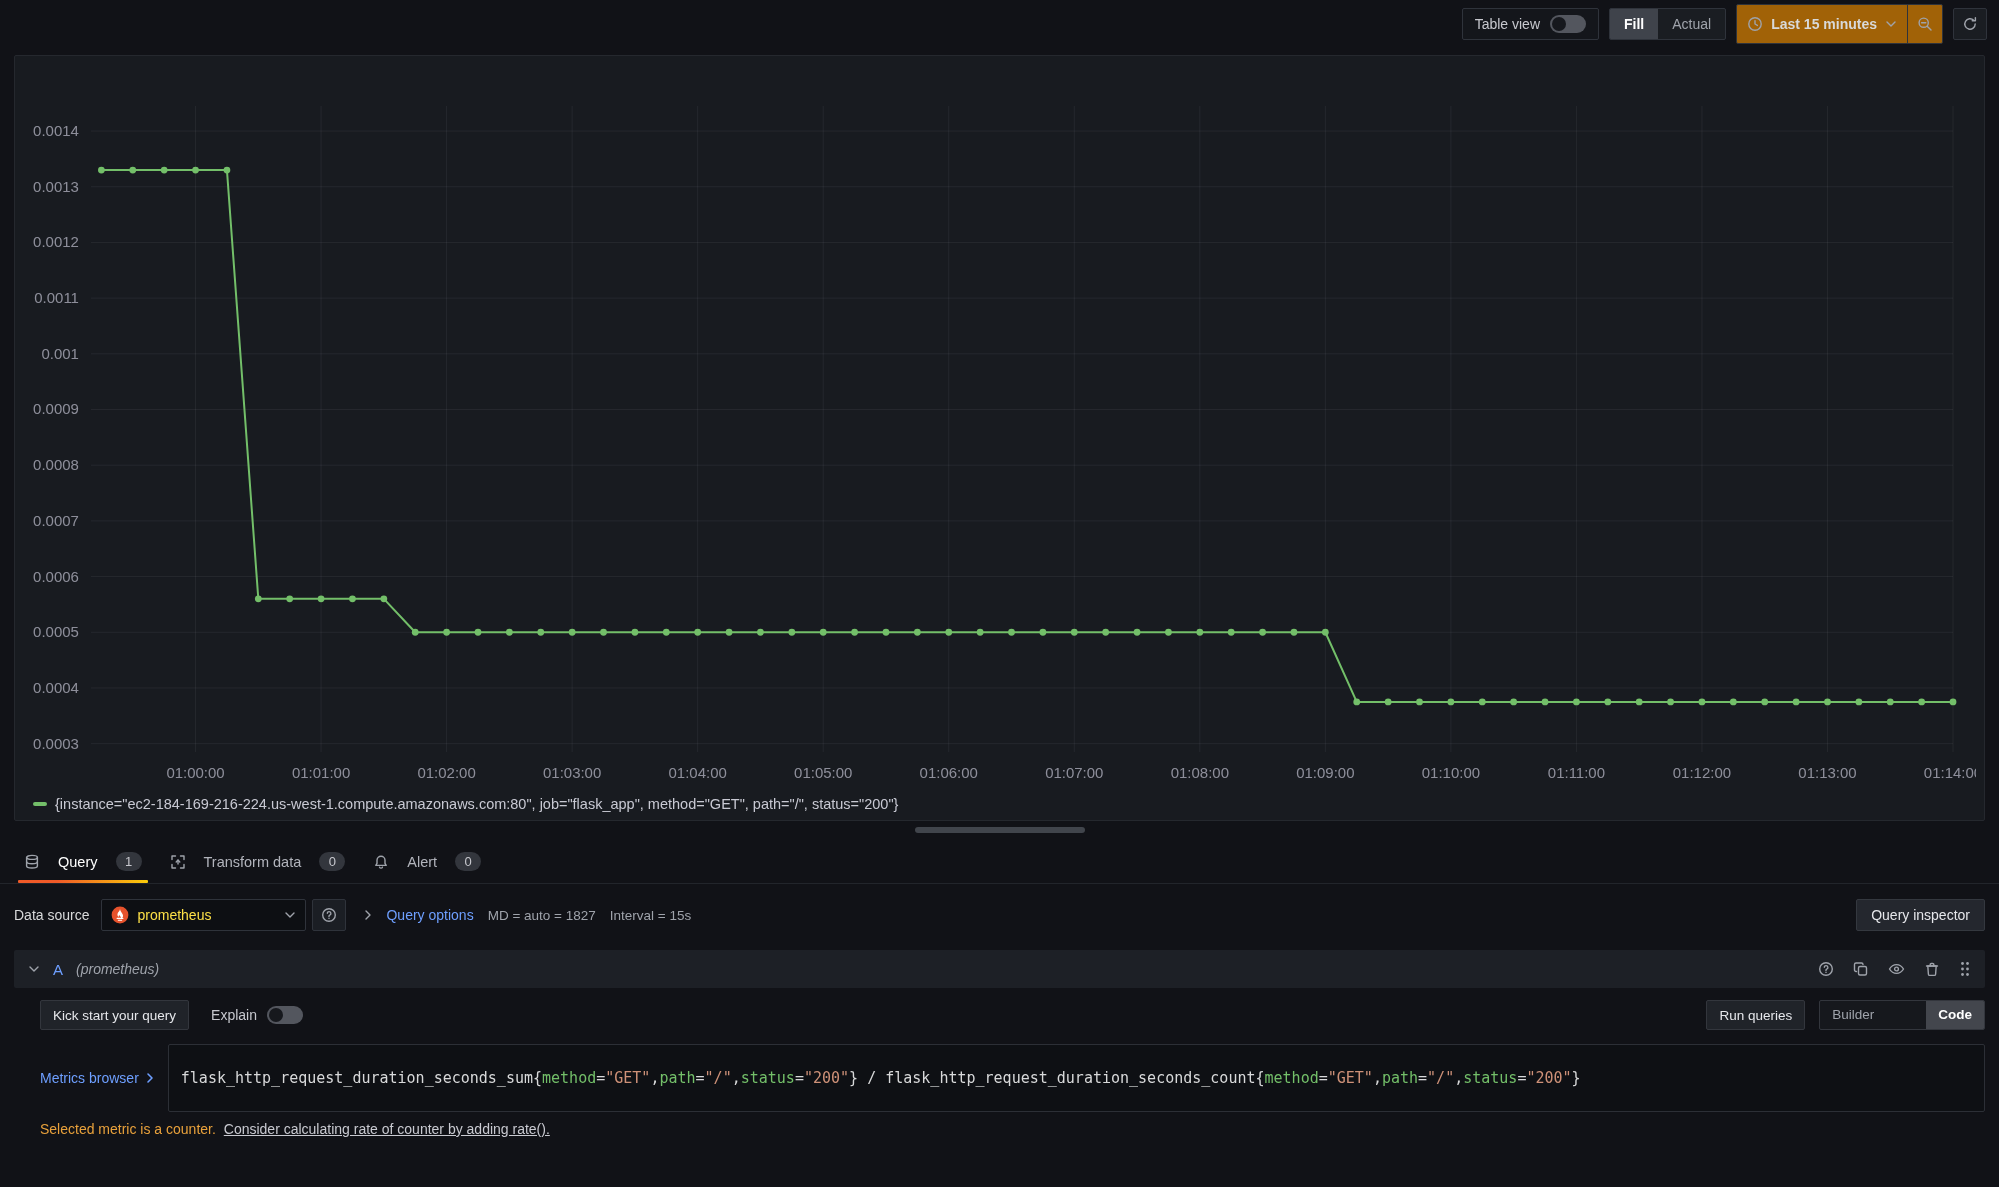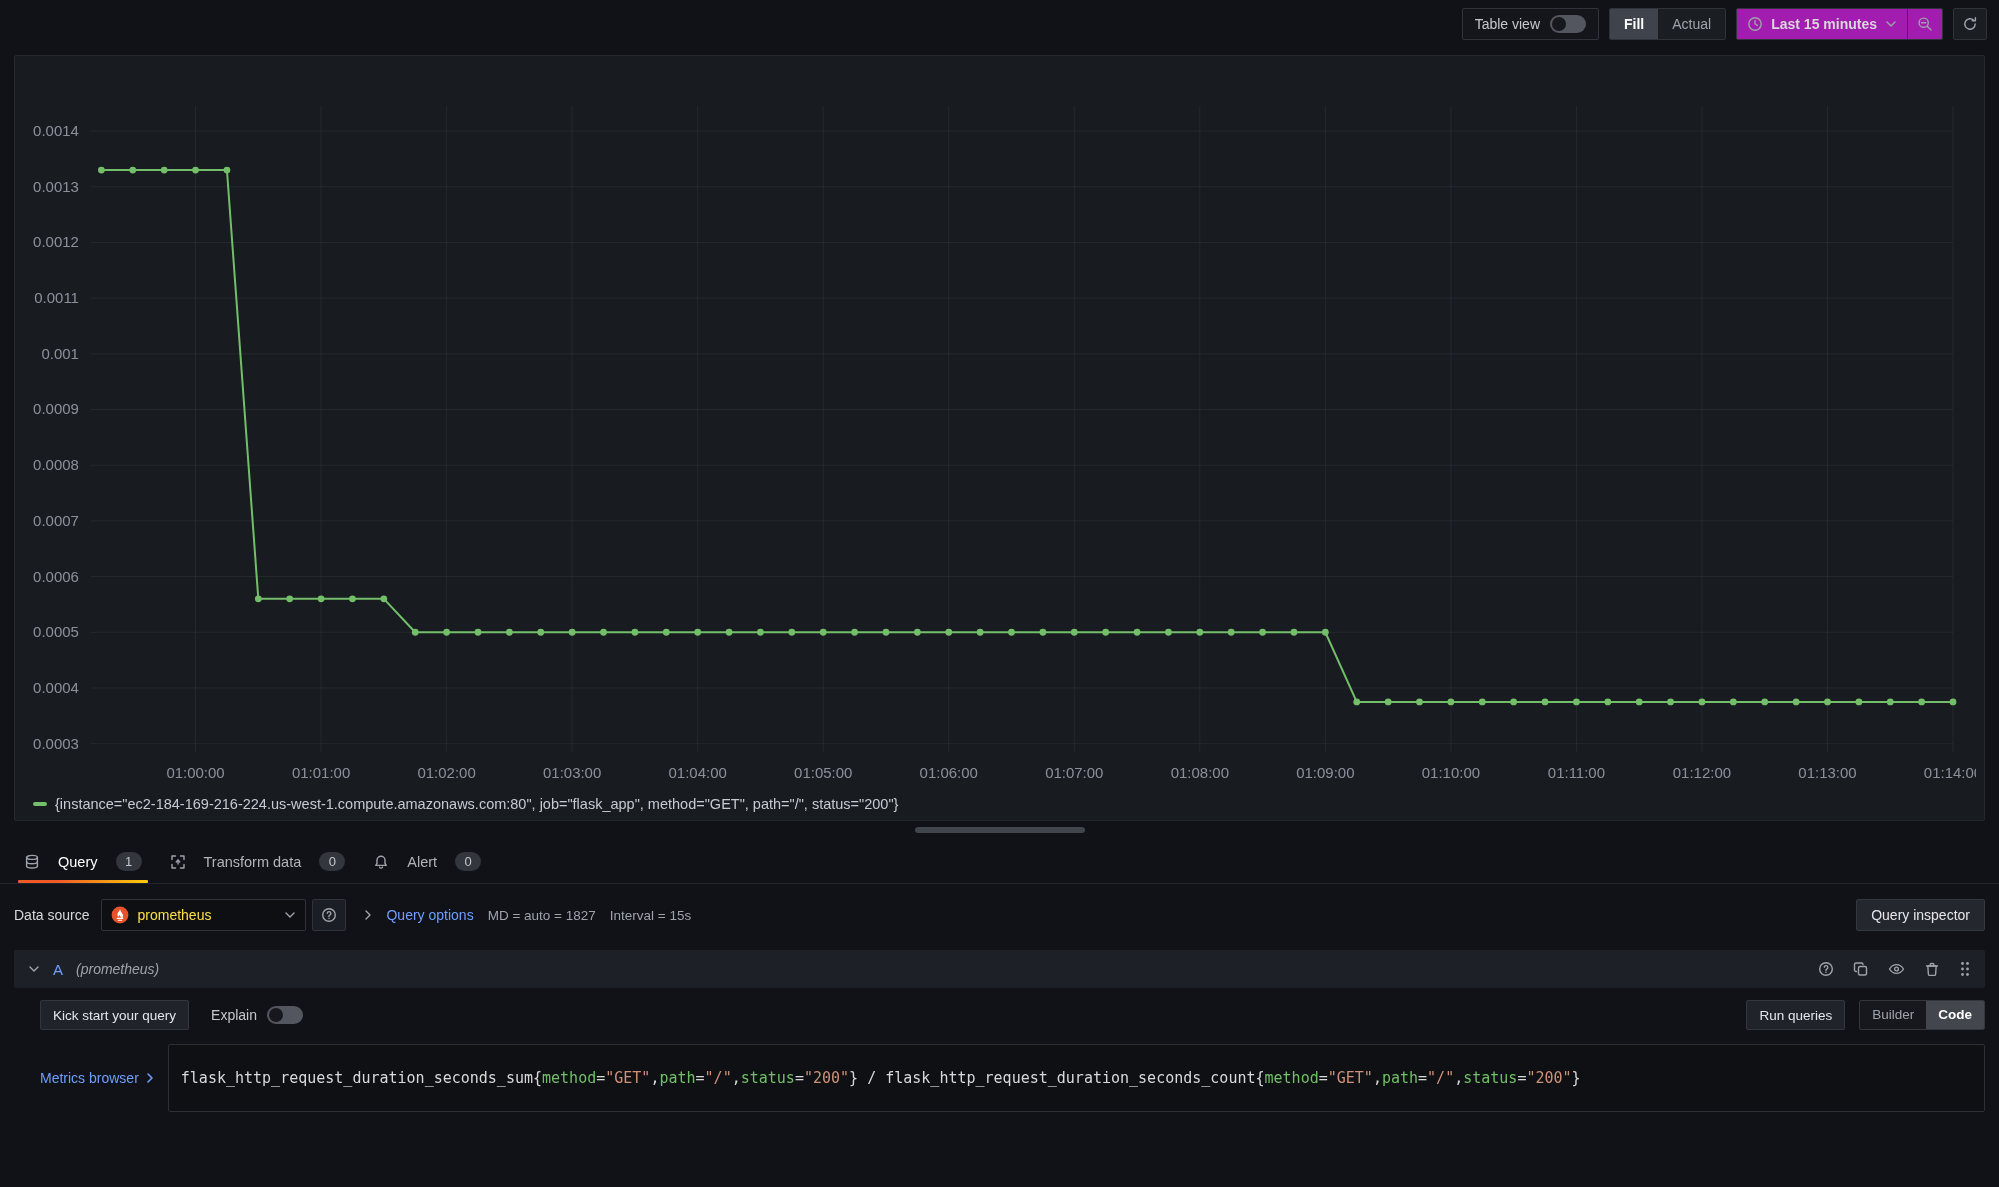--- a/index.html
+++ b/index.html
@@ -14,22 +14,22 @@
   .tv-group { display:flex; align-items:center; gap:10px; height:32px; padding:0 12px;
     border:1px solid #2f333b; border-radius:2px; background:#14161b; }
   .tv-label { font-size:14px; color:#c7c8ce; }
   .toggle { position:relative; width:36px; height:18px; border-radius:9px; background:#53565e; cursor:pointer; }
   .toggle::after { content:''; position:absolute; left:2px; top:2px; width:14px; height:14px;
     border-radius:50%; background:#16181d; }
   .seg-group { display:flex; align-items:center; height:32px; border:1px solid #2f333b;
     border-radius:2px; background:#1a1d22; overflow:hidden; }
   .seg { padding:0 14px; line-height:30px; font-size:14px; color:#9fa3ab; cursor:pointer; }
   .seg.active { background:#3f434b; color:#ffffff; font-weight:700; }
-  .time-group { display:flex; align-items:stretch; height:32px; border:1px solid #2f333b;
-    border-radius:2px; background:#a21caf; }
+  .time-group { display:flex; align-items:stretch; height:40px; border:1px solid #2f333b;
+    border-radius:2px; background:#a16207; }
   .time-btn { display:flex; align-items:center; gap:8px; padding:0 10px; font-size:14px;
     font-weight:700; color:#d8d9da; cursor:pointer; }
   .tg-div { width:1px; background:#2f333b; }
   .sq-btn { width:34px; display:flex; align-items:center; justify-content:center; cursor:pointer; }
   .refresh-btn { width:34px; height:32px; border:1px solid #2f333b; border-radius:2px;
     background:#1a1d22; display:flex; align-items:center; justify-content:center; cursor:pointer; }
 
   
   .panel { position:absolute; left:14px; top:55px; width:1971px; height:766px;
     background:#181b20; border:1px solid #25282e; border-radius:2px; }
@@ -75,21 +75,21 @@
   .ds-hint { font-style:italic; font-size:14px; color:#9fa3ab; }
   .qhead-icons { display:flex; align-items:center; gap:19px; }
   .qbody { padding:12px 0 0 26px; }
   .row { display:flex; align-items:center; }
   .sm-btn { height:30px; padding:0 12px; background:#202329; border:1px solid #33363d; border-radius:2px;
     color:#e6e7eb; font-size:13.5px; font-weight:500; display:flex; align-items:center; cursor:pointer; }
   .explain { margin-left:22px; display:flex; align-items:center; gap:10px; font-size:14px; color:#c7c8ce; }
   .bc-group { display:flex; align-items:center; height:30px; margin-left:14px; border:1px solid #33363d;
     border-radius:2px; background:#16181d; overflow:hidden; }
   .bc-seg { padding:0 12px; line-height:28px; font-size:13.5px; color:#9fa3ab; cursor:pointer; }
-  .bc-seg.active { background:#43464d; color:#ffffff; font-weight:700; }
+  .bc-seg.active { background:#43464d; color:#ffffff; font-weight:700;margin-left:40px; }
 
   .expr-row { margin-top:14px; display:flex; align-items:stretch; }
   .mb-label { display:flex; align-items:center; gap:7px; padding-right:14px; white-space:nowrap; }
   .code-box { flex:1; min-height:36px; background:#0e1014; border:1px solid #2c2f36; border-radius:2px;
     padding:24px 12px; font-family:"DejaVu Sans Mono","Liberation Mono",monospace; font-size:15px;
     white-space:pre; color:#d4d4d4; cursor:text; }
   .tk-metric,.tk-op,.tk-brace { color:#d8d9da; }
   .tk-label { color:#73bf69; }
   .tk-string { color:#ce9178; }
 
@@ -396,15 +396,19 @@
     <div class="expr-row">
       <div class="mb-label">
         <span class="link-blue">Metrics browser</span>
         <svg width="8" height="12" viewBox="0 0 8 12" style="stroke:#6e9fff;fill:none;stroke-width:1.6;stroke-linecap:round;stroke-linejoin:round;">
           <polyline points="2,2 6,6 2,10"></polyline>
         </svg>
       </div>
       <div class="code-box" id="expr"><span class="tk-metric">flask_http_request_duration_seconds_sum</span><span class="tk-brace">{</span><span class="tk-label">method</span><span class="tk-op">=</span><span class="tk-string">"GET"</span><span class="tk-op">,</span><span class="tk-label">path</span><span class="tk-op">=</span><span class="tk-string">"/"</span><span class="tk-op">,</span><span class="tk-label">status</span><span class="tk-op">=</span><span class="tk-string">"200"</span><span class="tk-brace">}</span><span class="tk-op"> / </span><span class="tk-metric">flask_http_request_duration_seconds_count</span><span class="tk-brace">{</span><span class="tk-label">method</span><span class="tk-op">=</span><span class="tk-string">"GET"</span><span class="tk-op">,</span><span class="tk-label">path</span><span class="tk-op">=</span><span class="tk-string">"/"</span><span class="tk-op">,</span><span class="tk-label">status</span><span class="tk-op">=</span><span class="tk-string">"200"</span><span class="tk-brace">}</span></div>
     </div>
 
+    <div class="warn-row">
+      <span class="warn-text">Selected metric is a counter.</span>
+      <span class="warn-link">Consider calculating rate of counter by adding rate().</span>
+    </div>
 
   </div>
 </div>
 
 </body></html>

